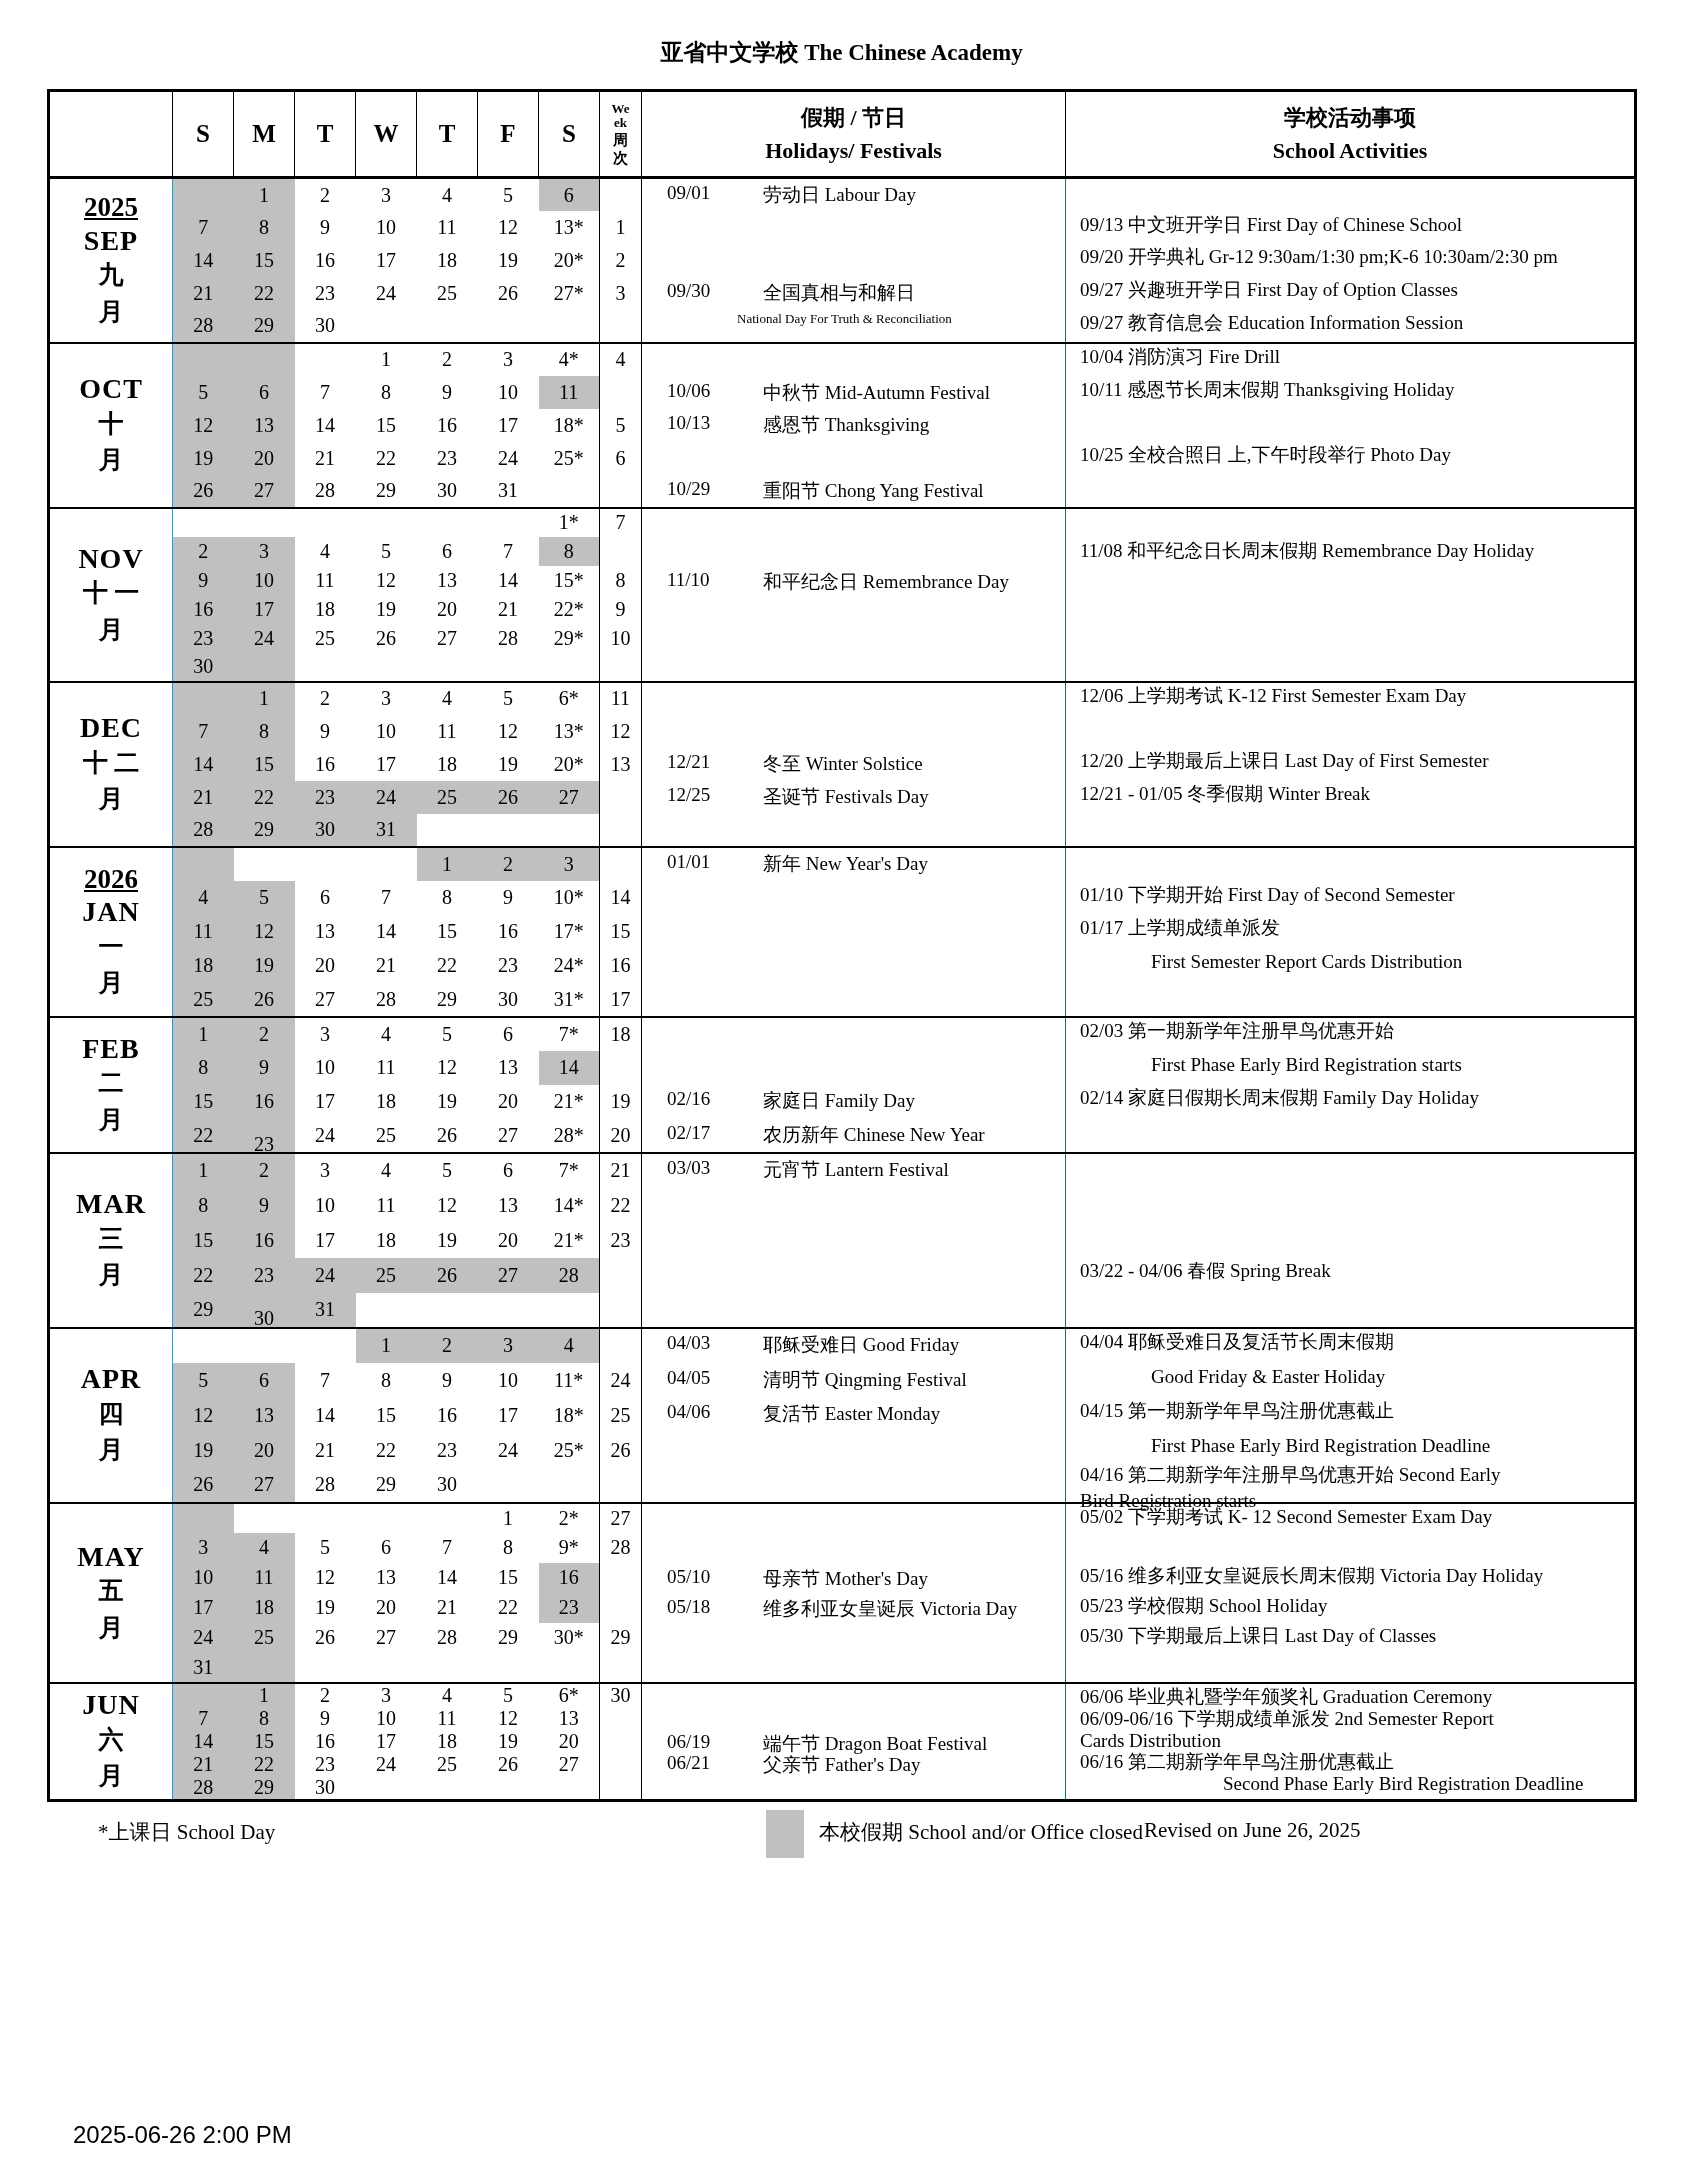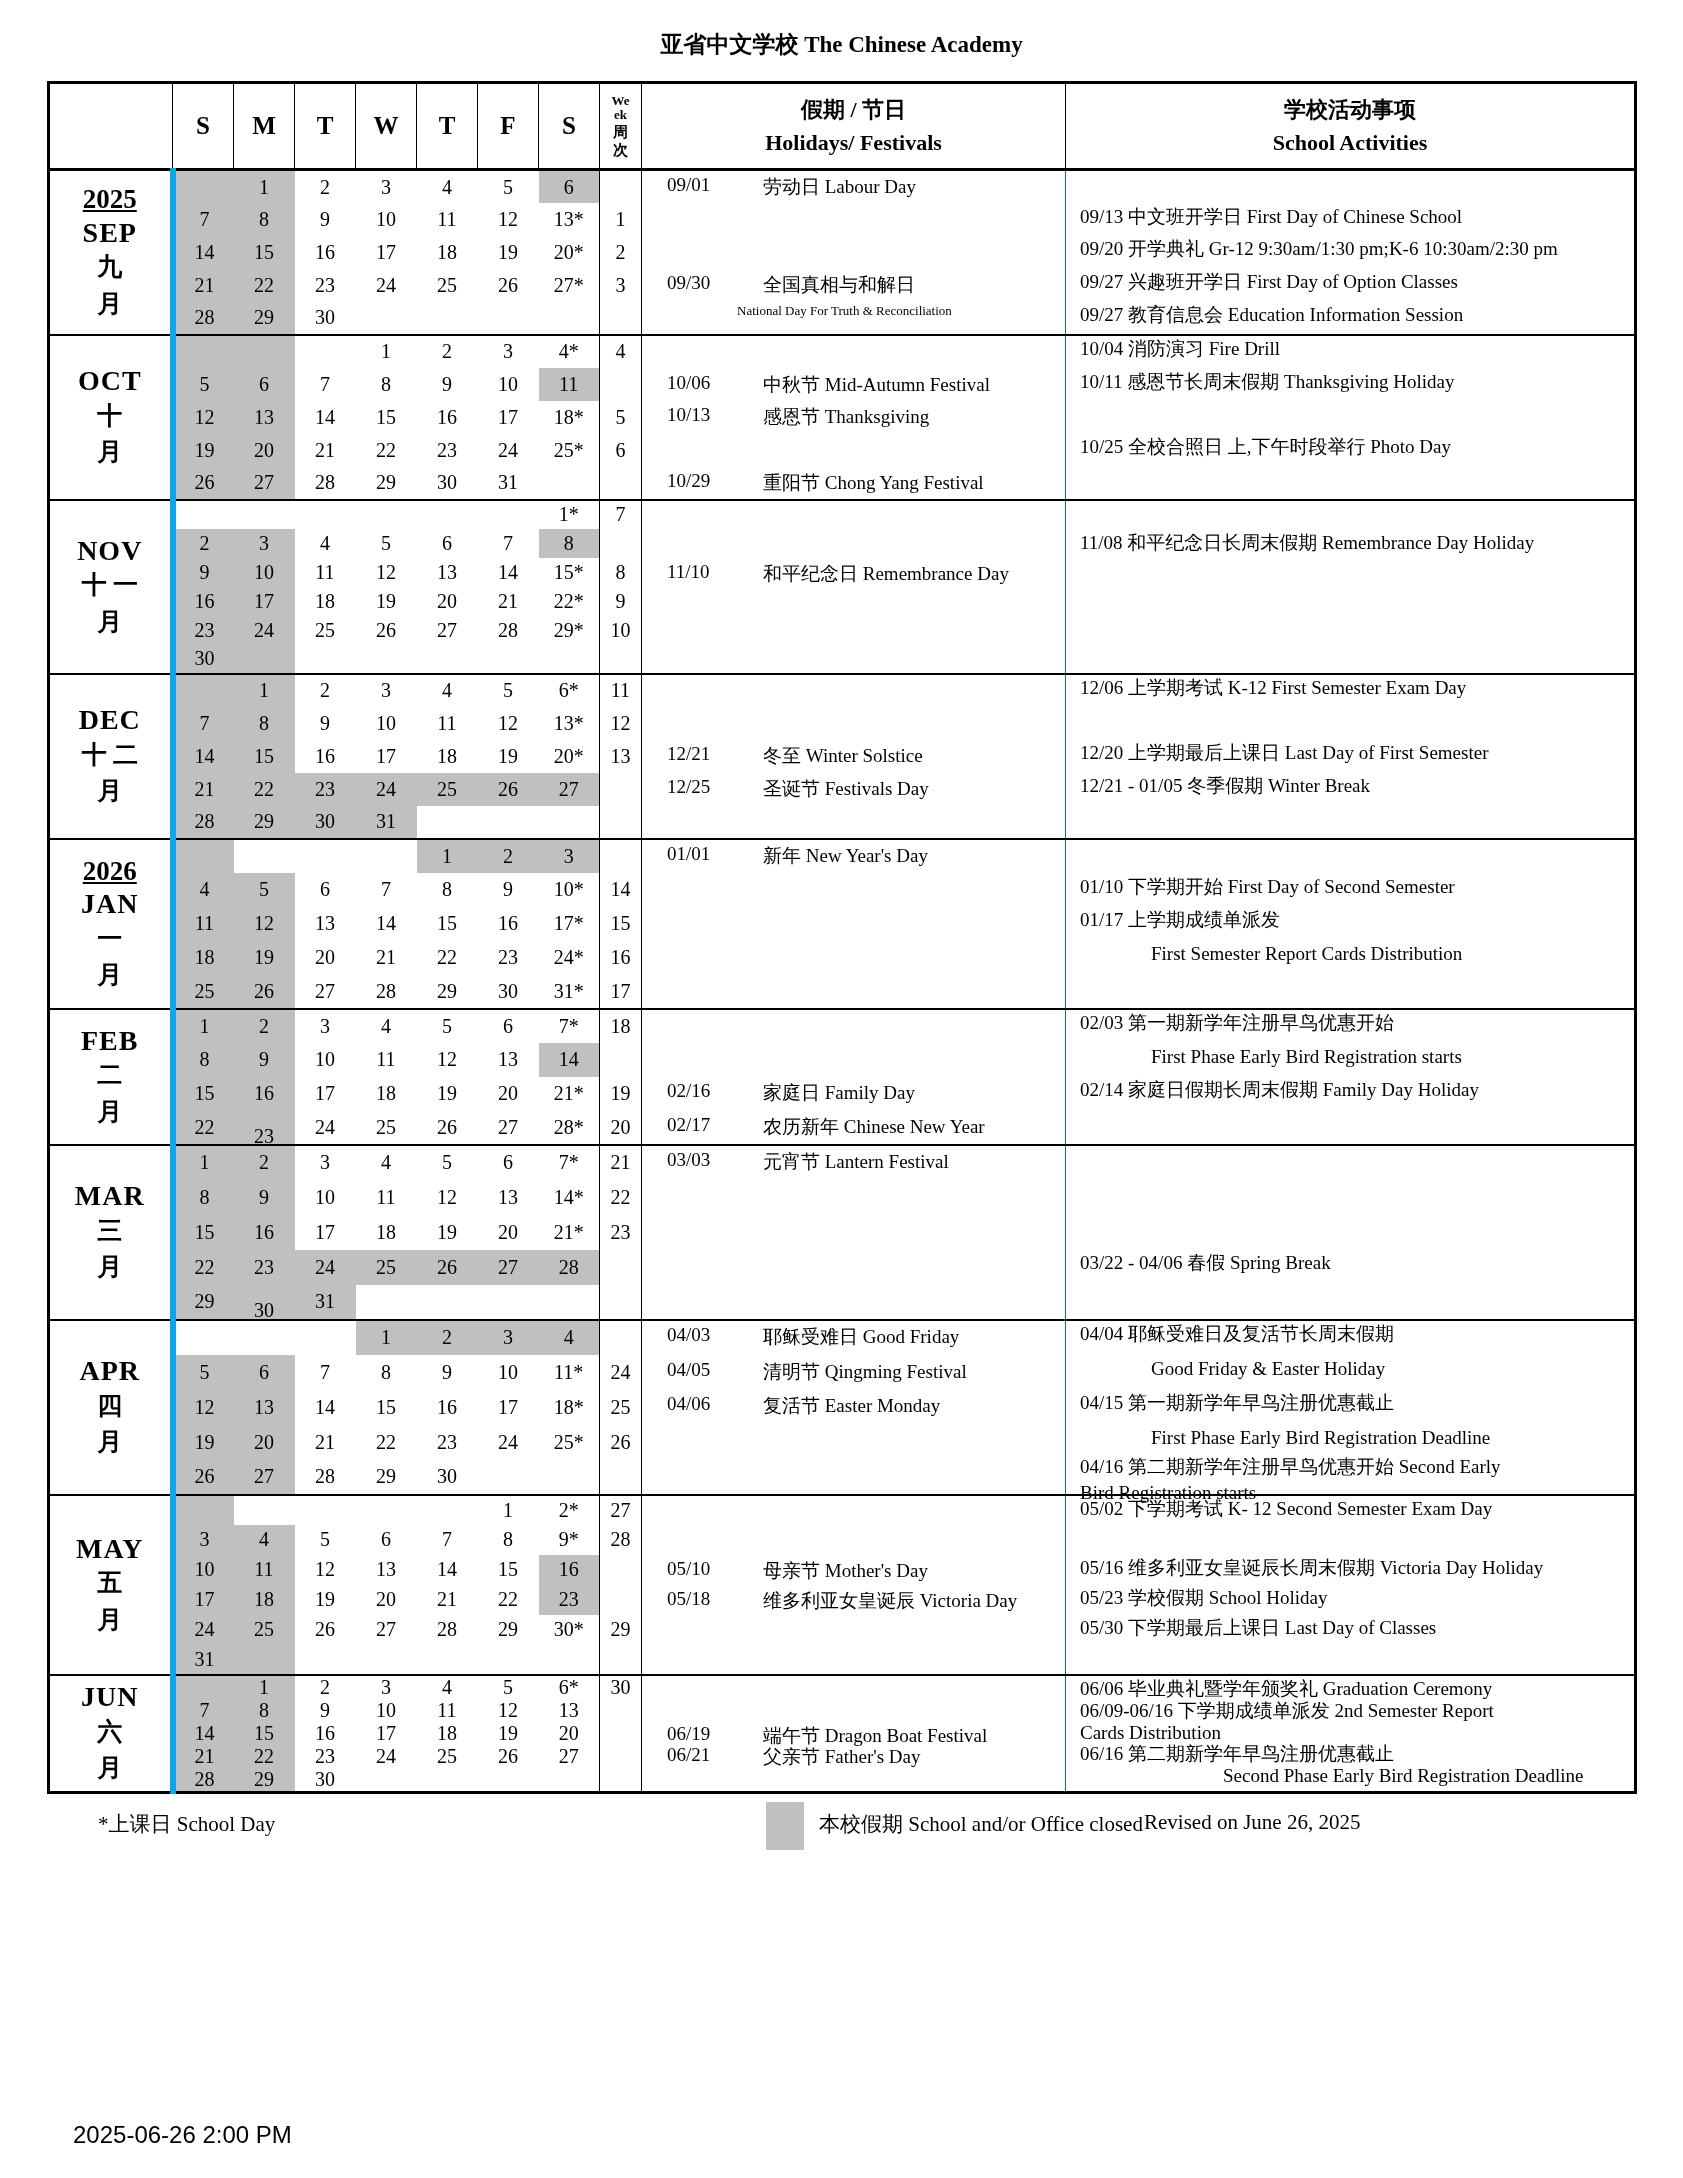--- a/index.html
+++ b/index.html
@@ -1,33 +1,33 @@
 <!DOCTYPE html>
 <html><head>
 <meta charset="utf-8">
 <style>
   html,body{margin:0;padding:0;}
   body{
     width:1683px;height:2178px;background:#ffffff;color:#000;
     font-family:"Liberation Serif","DejaVu Serif",serif;
     position:relative;overflow:hidden;
   }
-  .title-block{margin-top:28px;text-align:center;font-weight:bold;font-size:23px;line-height:1.45;}
+  .title-block{margin-top:36px;text-align:center;font-weight:bold;font-size:23px;line-height:1.45;}
   table.cal{
     border-collapse:collapse;table-layout:fixed;
     width:1589px;margin:20px 0 0 47px;border:3px solid #000;
   }
   thead th{border:1px solid #000;border-bottom:3px solid #000;font-weight:bold;vertical-align:middle;padding:0;}
   thead tr{height:87px;}
   th.h-day{font-size:25px;}
   th.h-week div{font-size:13px;line-height:1.1;font-weight:bold;}
   th.h-week div.zh{font-size:15px;line-height:1.2;}
   th.h-hol div,th.h-act div{font-size:22px;line-height:1.5;}
   tr.mstart td{border-top:2px solid #000;}
-  td.mlabel{border-right:6px solid #0ea5e9;text-align:center;vertical-align:middle;padding:0;}
+  td.mlabel{border-right:1px solid #0ea5e9;text-align:center;vertical-align:middle;padding:0;}
   .ml-year{font-size:27px;font-weight:bold;text-decoration:underline;line-height:1.2;}
   .ml-mon{font-size:28px;font-weight:bold;line-height:1.2;letter-spacing:1px;}
   .ml-zh{font-size:25px;font-weight:bold;line-height:1.45;}
   td.day{text-align:center;font-size:20px;padding:0;vertical-align:middle;}
   td.day.sh{background:#c0c0c0;}
   td.day span{display:inline-block;}
   td.day.low span{position:relative;top:9px;}
   td.week{border-left:1px solid #000;border-right:1px solid #000;text-align:center;font-size:20px;padding:0;}
   td.hol{border-right:1px solid #0f766e;position:relative;vertical-align:top;padding:0;}
   td.act{position:relative;vertical-align:top;padding:0;}

